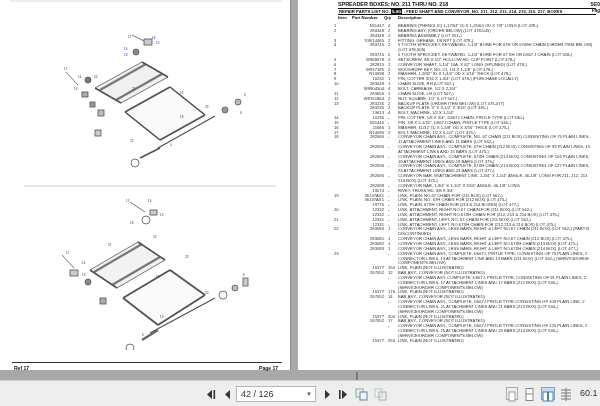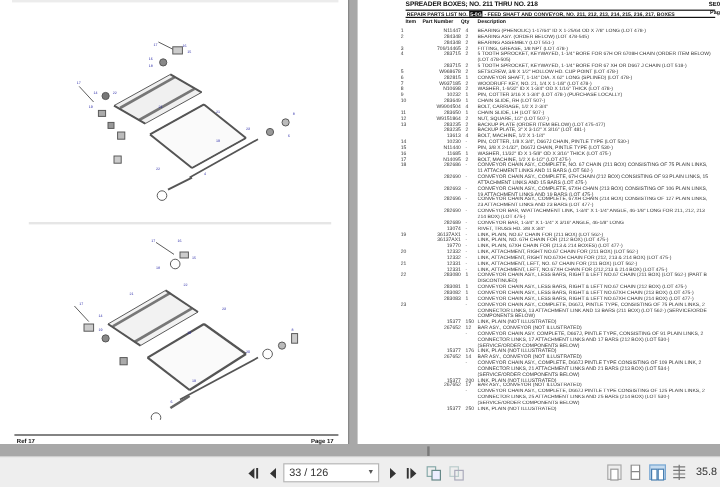--- a/index.html
+++ b/index.html
@@ -577,21 +577,21 @@
         <polygon points="6,0 6,9 1,4.5" fill="#333"></polygon>
         <rect x="7.5" y="0" width="1.6" height="9" fill="#333"></rect>
       </svg>
   </div>
   <div class="tb-btn" style="left:222px;width:10px">
     <svg width="7" height="9" viewBox="0 0 7 9">
         <polygon points="6,0 6,9 1,4.5" fill="#333"></polygon>
       </svg>
   </div>
   <div class="page-box">
-    <span>33 / 126</span>
+    <span>42 / 126</span>
     <span class="dd">▼</span>
   </div>
   <div class="tb-btn" style="left:322px;width:10px">
     <svg width="7" height="9" viewBox="0 0 7 9">
         <polygon points="1,0 1,9 6,4.5" fill="#333"></polygon>
       </svg>
   </div>
   <div class="tb-btn" style="left:337px;width:12px">
     <svg width="10" height="9" viewBox="0 0 10 9">
         <rect x="1" y="0" width="1.6" height="9" fill="#333"></rect>
@@ -630,14 +630,14 @@
   </div>
   <div class="view-btn" style="left:560px;border:none">
     <svg width="12" height="13" viewBox="0 0 12 13">
         <line x1="6" y1="0" x2="6" y2="13" stroke="#777"></line>
         <line x1="1" y1="2" x2="11" y2="2" stroke="#777"></line>
         <line x1="1" y1="5" x2="11" y2="5" stroke="#777"></line>
         <line x1="1" y1="8" x2="11" y2="8" stroke="#777"></line>
         <line x1="1" y1="11" x2="11" y2="11" stroke="#777"></line>
       </svg>
   </div>
-  <div class="zoom-lbl">35.8</div>
+  <div class="zoom-lbl">60.1</div>
 </div>
 
 </body></html>

